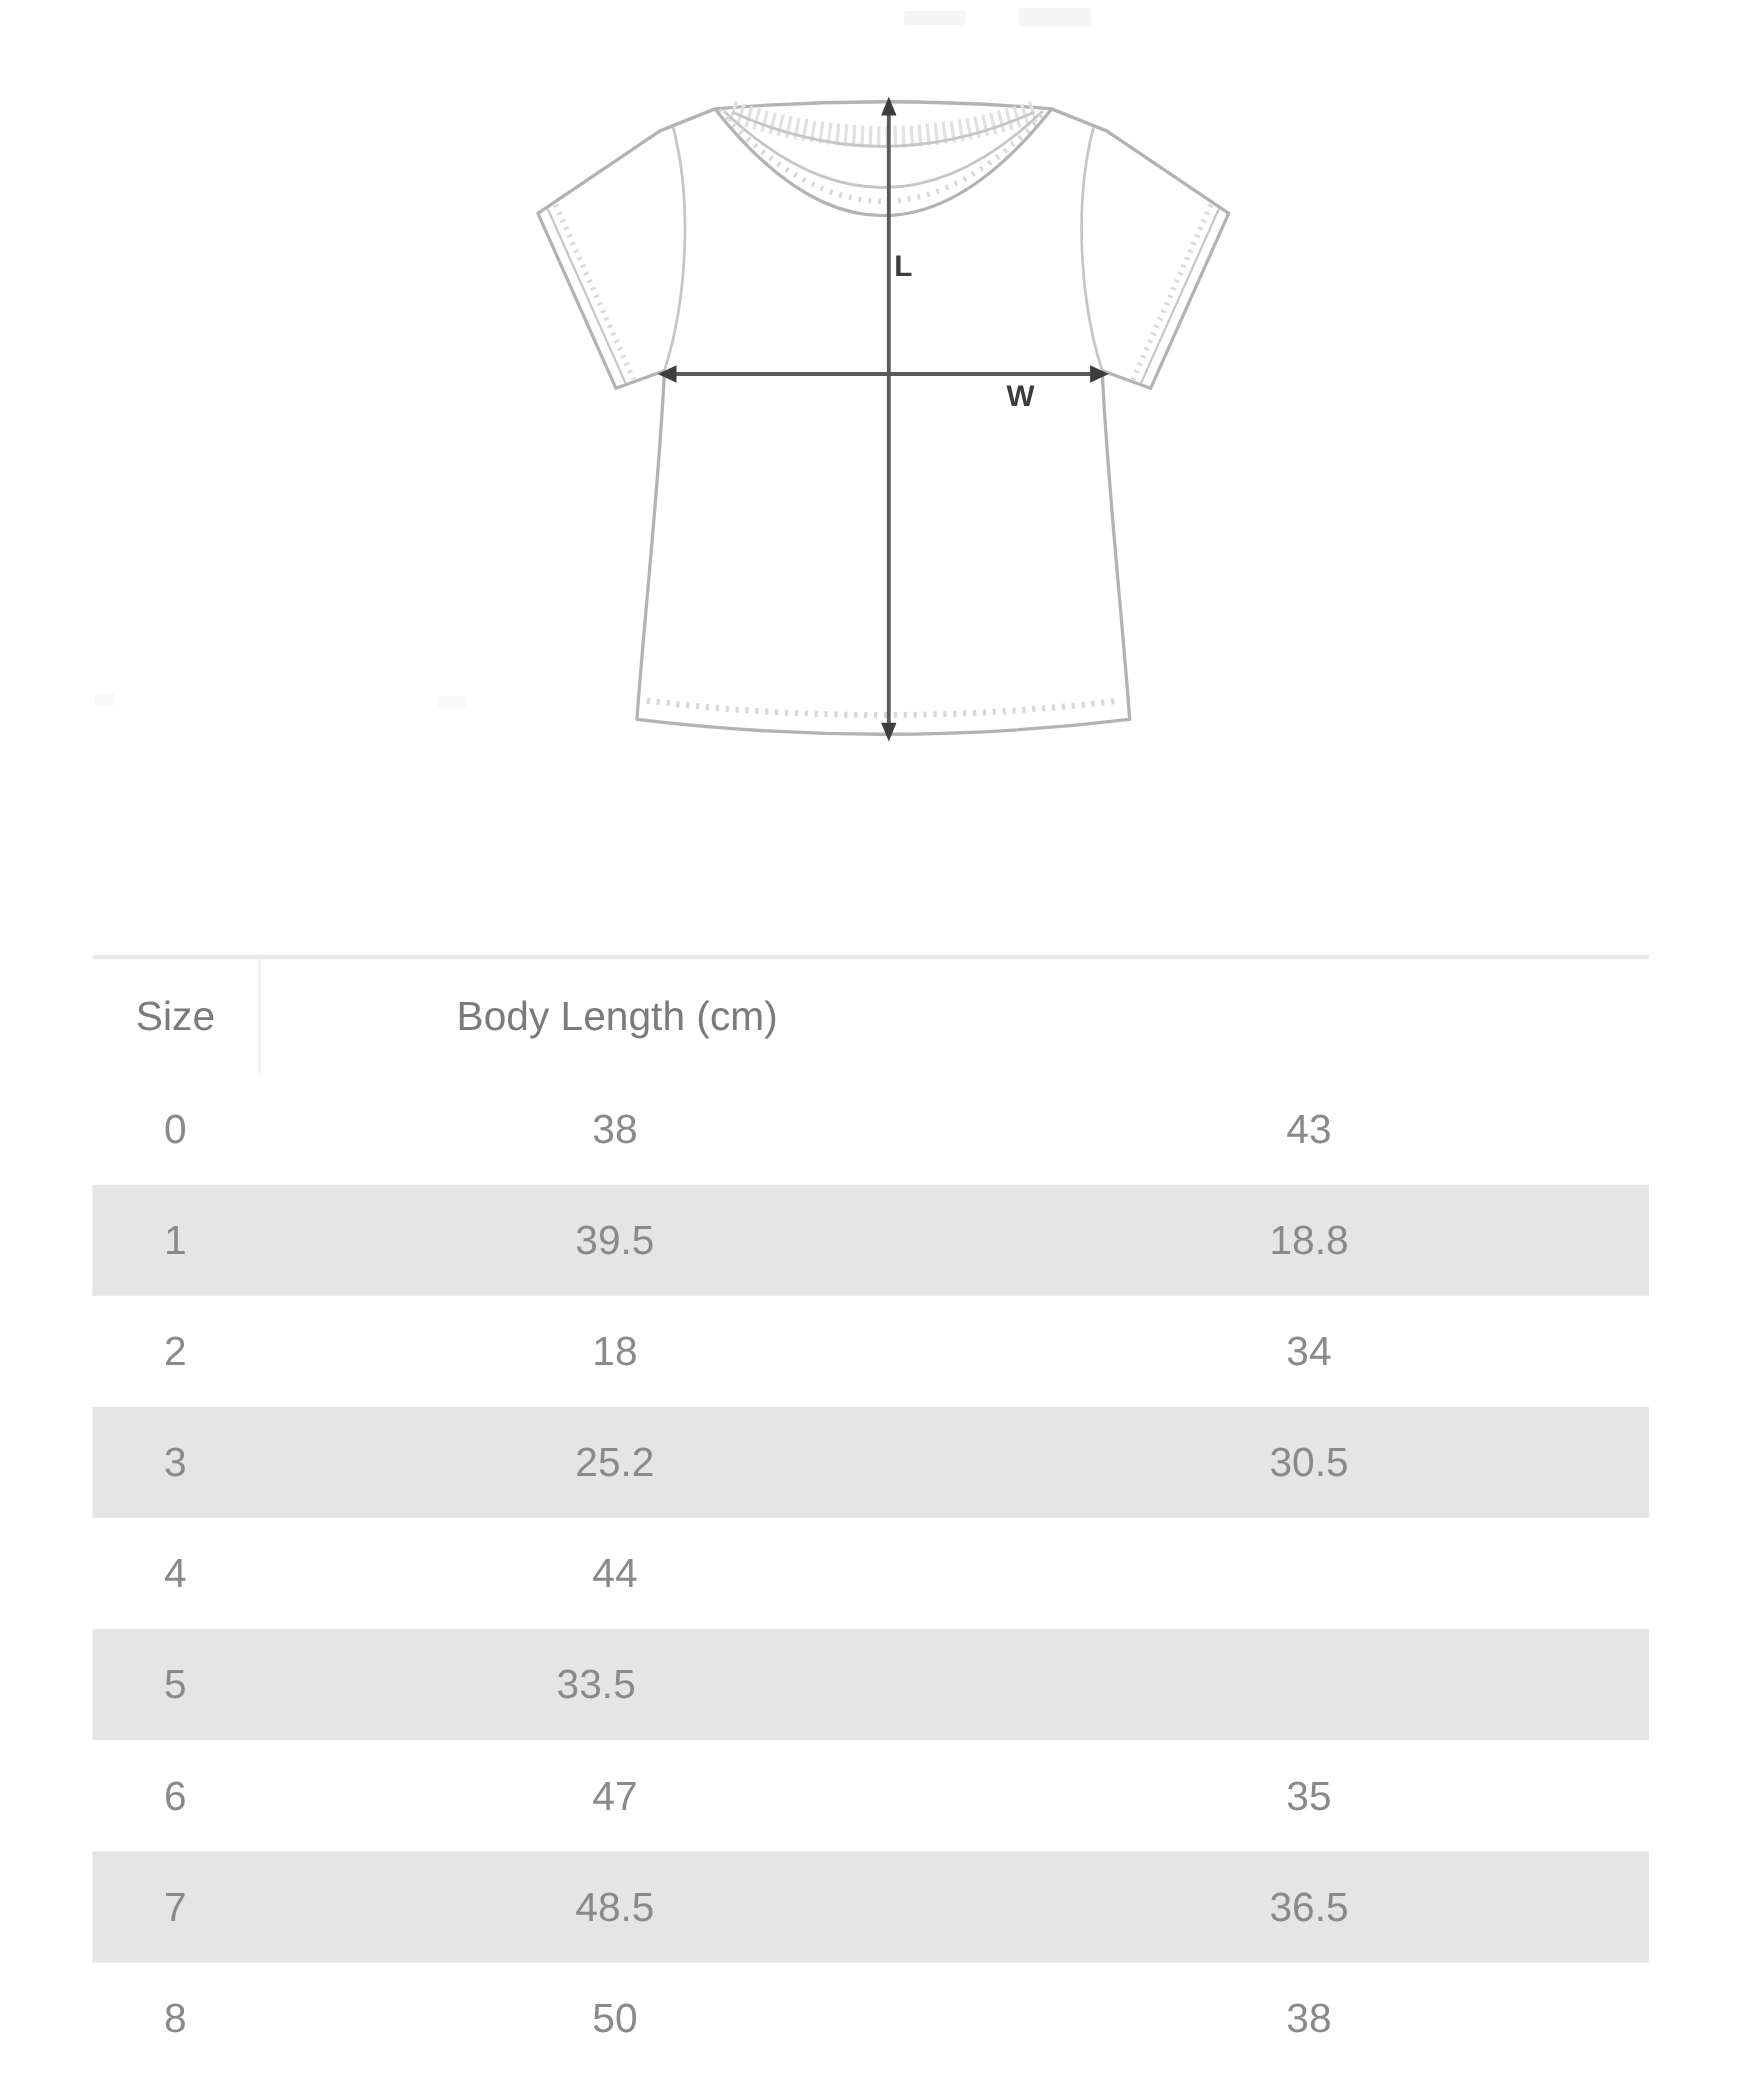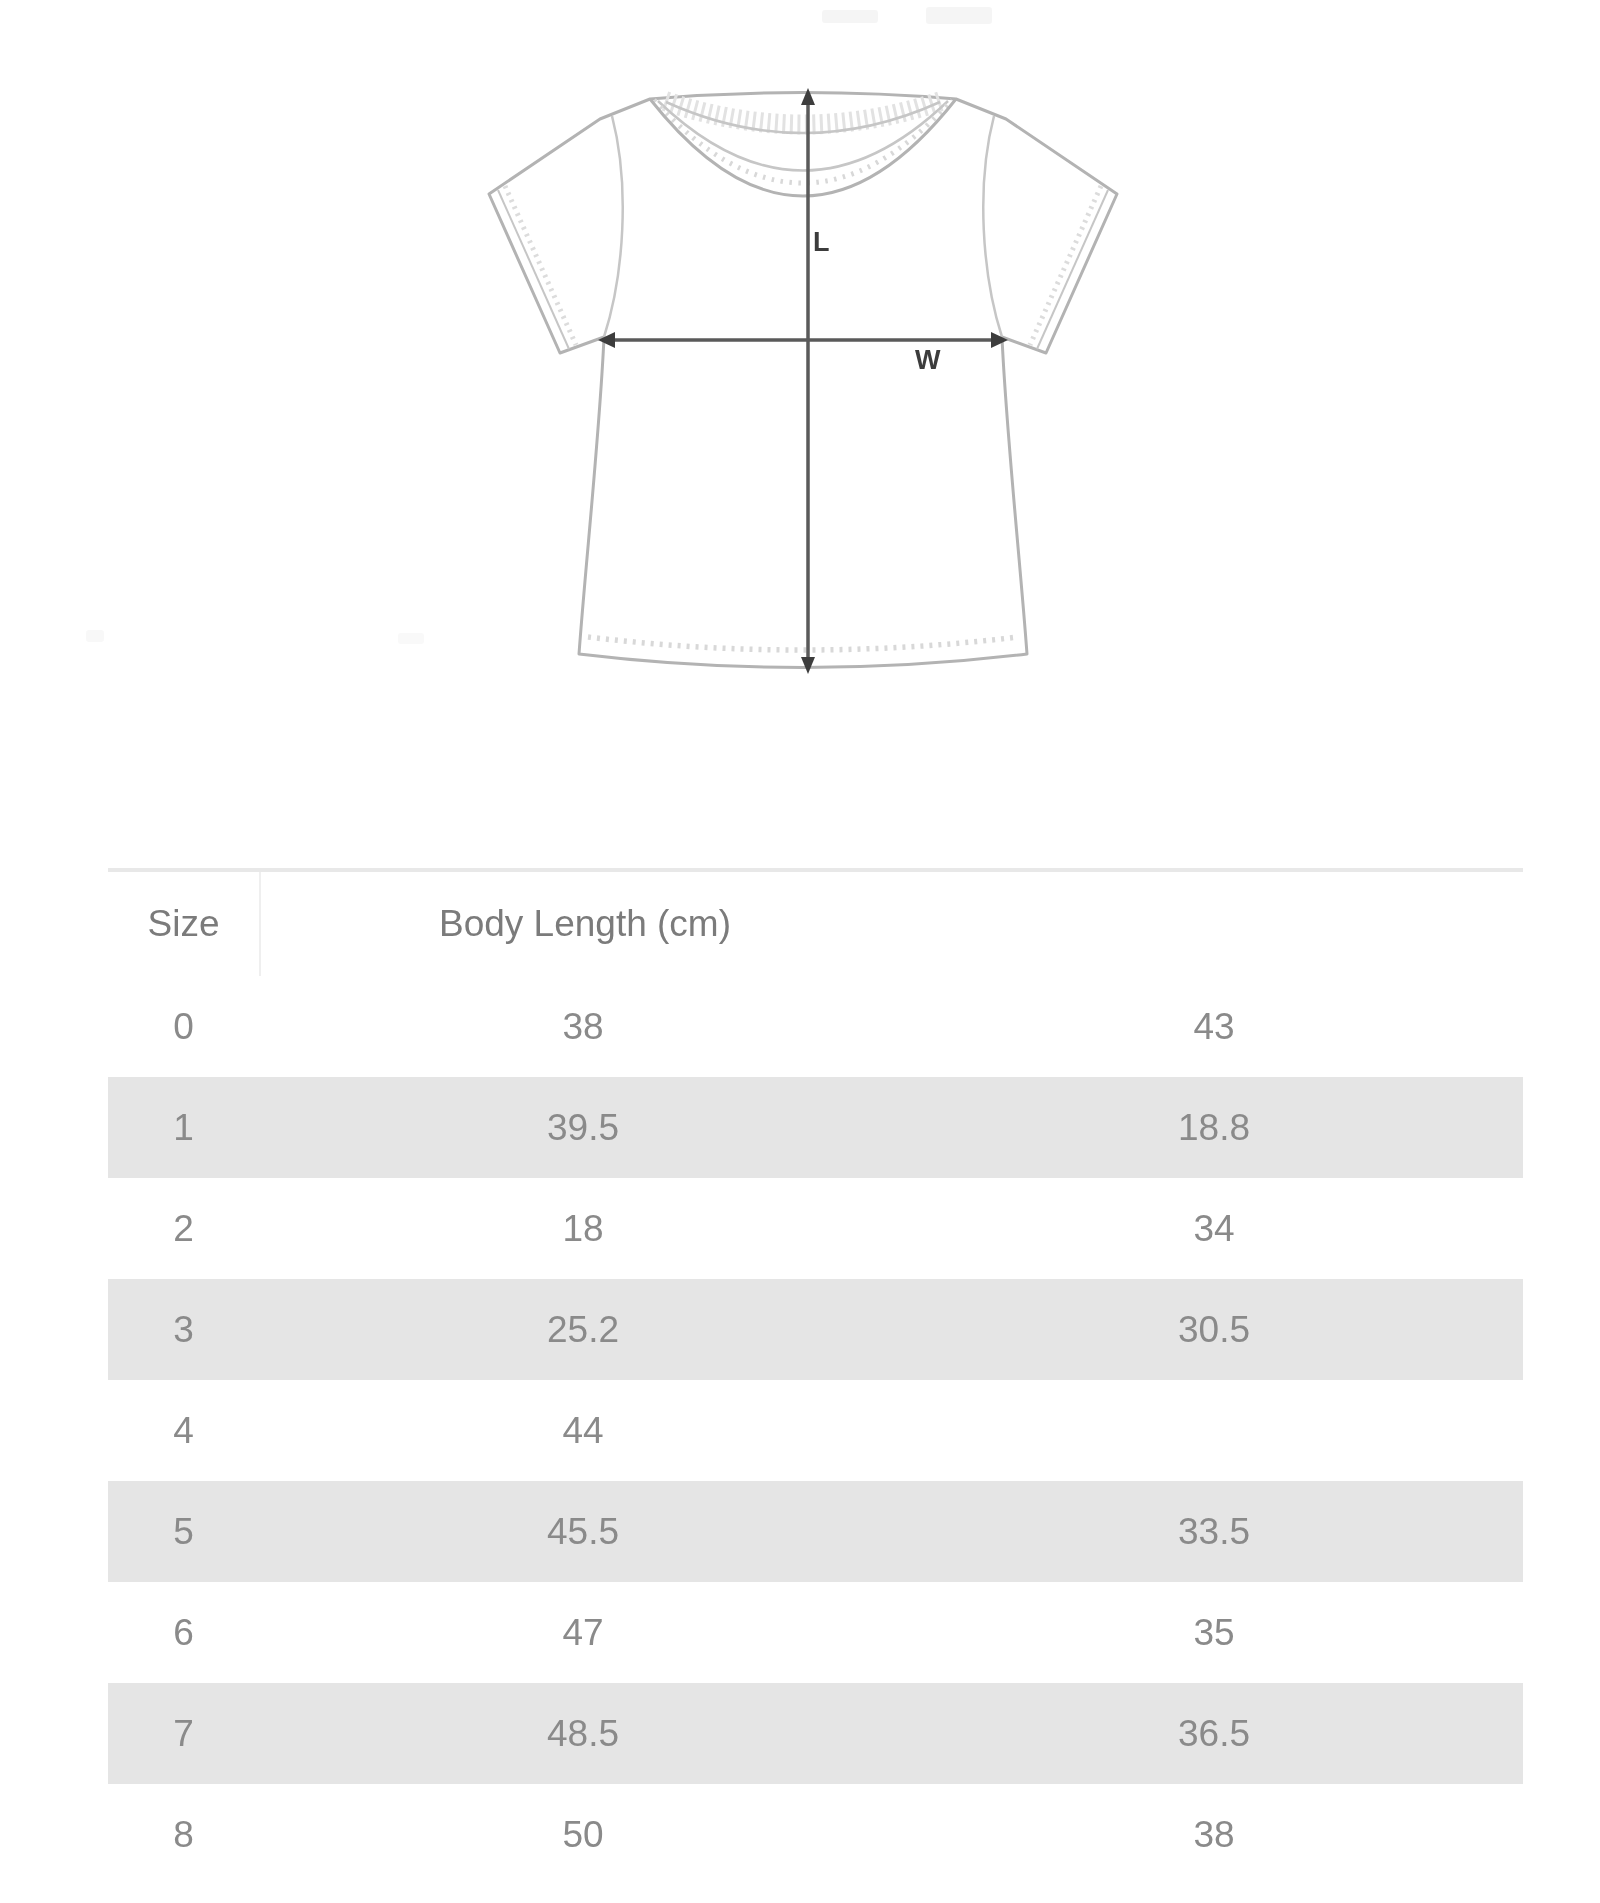--- a/index.html
+++ b/index.html
@@ -7,21 +7,21 @@
         font-family:"Liberation Sans",sans-serif;}
   
   .artifact{position:absolute;background:#ececec;border-radius:3px;}
   .a1{left:822px;top:10px;width:56px;height:13px;opacity:.55;}
   .a2{left:926px;top:7px;width:66px;height:17px;opacity:.5;}
   .a3{left:86px;top:630px;width:18px;height:12px;opacity:.35;}
   .a4{left:398px;top:633px;width:26px;height:11px;opacity:.3;}
 
   .shirt-wrap{position:absolute;left:430px;top:30px;width:750px;height:700px;}
 
-  .size-table{position:absolute;left:108px;top:868px;width:1415px;
+  .size-table{position:absolute;left:84px;top:868px;width:1415px;
               border-top:4px solid #e8e8e8;}
   .thead{display:flex;height:104px;align-items:stretch;color:#7b7b7b;font-size:37px;}
   .th{display:flex;align-items:center;justify-content:center;}
   .th.col-1,.th.col-2{border-left:2px solid #efefef;}
   .col-0{width:151px;}
   .col-1{width:648px;}
   .col-2{width:614px;}
   .row{display:flex;height:101px;align-items:center;font-size:37px;color:#8a8a8a;}
   .row.alt{background:#e5e5e5;}
   .td{display:flex;align-items:center;justify-content:center;height:100%;}
@@ -102,21 +102,20 @@
           <div class="td col-0">3</div>
           <div class="td col-1">25.2</div>
           <div class="td col-2">30.5</div>
         </div>
         <div class="row">
           <div class="td col-0">4</div>
           <div class="td col-1">44</div>
         </div>
         <div class="row alt">
           <div class="td col-0">5</div>
-          <div class="td col-1">45.5</div>
           <div class="td col-2">33.5</div>
         </div>
         <div class="row">
           <div class="td col-0">6</div>
           <div class="td col-1">47</div>
           <div class="td col-2">35</div>
         </div>
         <div class="row alt">
           <div class="td col-0">7</div>
           <div class="td col-1">48.5</div>

